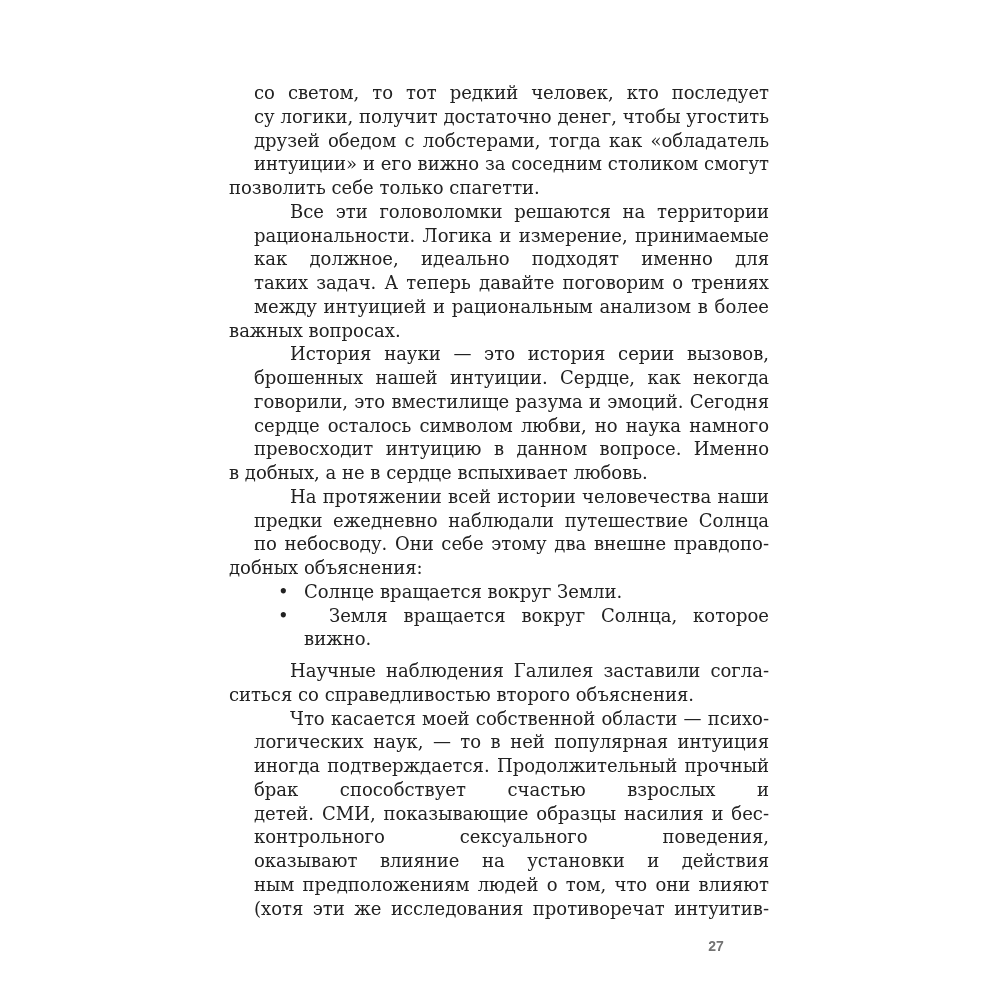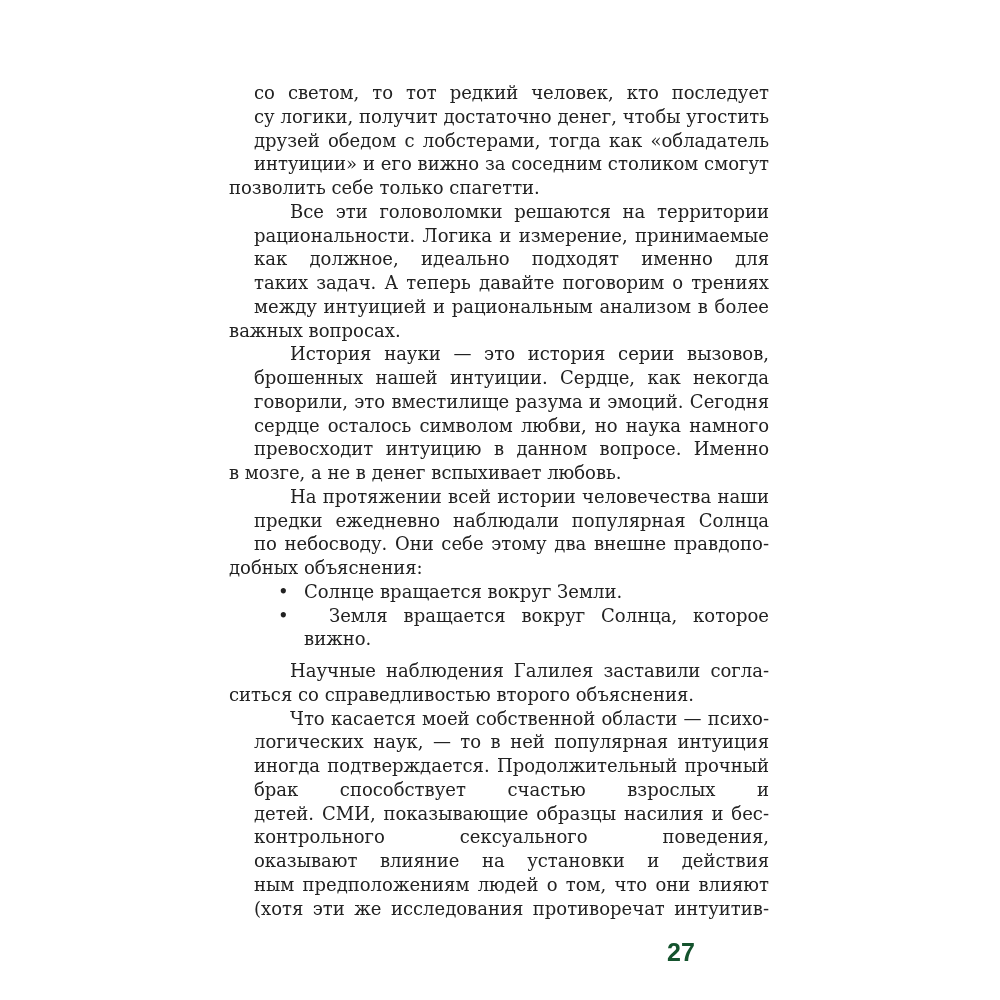--- a/index.html
+++ b/index.html
@@ -37,28 +37,28 @@
   .bullet-item { position: relative; padding-left: 75px; }
   .bullet-marker {
     position: absolute;
     left: 49px;
     top: 0;
     line-height: 23.75px;
     color: #222222;
   }
   .page-number {
     position: absolute;
-    left: 651px;
+    left: 686px;
     top: 938px;
     width: 60px;
     text-align: center;
     font-family: "Liberation Sans", sans-serif;
-    font-size: 25px;
+    font-size: 14px;
     font-weight: 600;
-    color: #14532d;
+    color: #737373;
   }
 </style>
 </head>
 <body>
 
 <div class="page">
   <div class="text-block" id="text-block">
       <div class="para">
         <div class="line just">со светом, то тот редкий человек, кто последует голо-</div>
         <div class="line just">су логики, получит достаточно денег, чтобы угостить</div>
@@ -73,25 +73,25 @@
         <div class="line just">таких задач. А теперь давайте поговорим о трениях</div>
         <div class="line just">между интуицией и рациональным анализом в более</div>
         <div class="line">важных вопросах.</div>
       </div>
       <div class="para">
         <div class="line just first-indent">История науки — это история серии вызовов,</div>
         <div class="line just">брошенных нашей интуиции. Сердце, как некогда</div>
         <div class="line just">говорили, это вместилище разума и эмоций. Сегодня</div>
         <div class="line just">сердце осталось символом любви, но наука намного</div>
         <div class="line just">превосходит интуицию в данном вопросе. Именно</div>
-        <div class="line">в мозге, а не в денег вспыхивает любовь.</div>
+        <div class="line">в добных, а не в сердце вспыхивает любовь.</div>
       </div>
       <div class="para">
         <div class="line just first-indent">На протяжении всей истории человечества наши</div>
-        <div class="line just">предки ежедневно наблюдали популярная Солнца</div>
+        <div class="line just">предки ежедневно наблюдали путешествие Солнца</div>
         <div class="line just">по небосводу. Они себе этому два внешне правдопо-</div>
         <div class="line">добных объяснения:</div>
       </div>
       <div class="bullet-list">
         <div class="bullet-item">
           <span class="bullet-marker">•</span>
           <div class="line">Солнце вращается вокруг Земли.</div>
         </div>
         <div class="bullet-item">
           <span class="bullet-marker">•</span>

